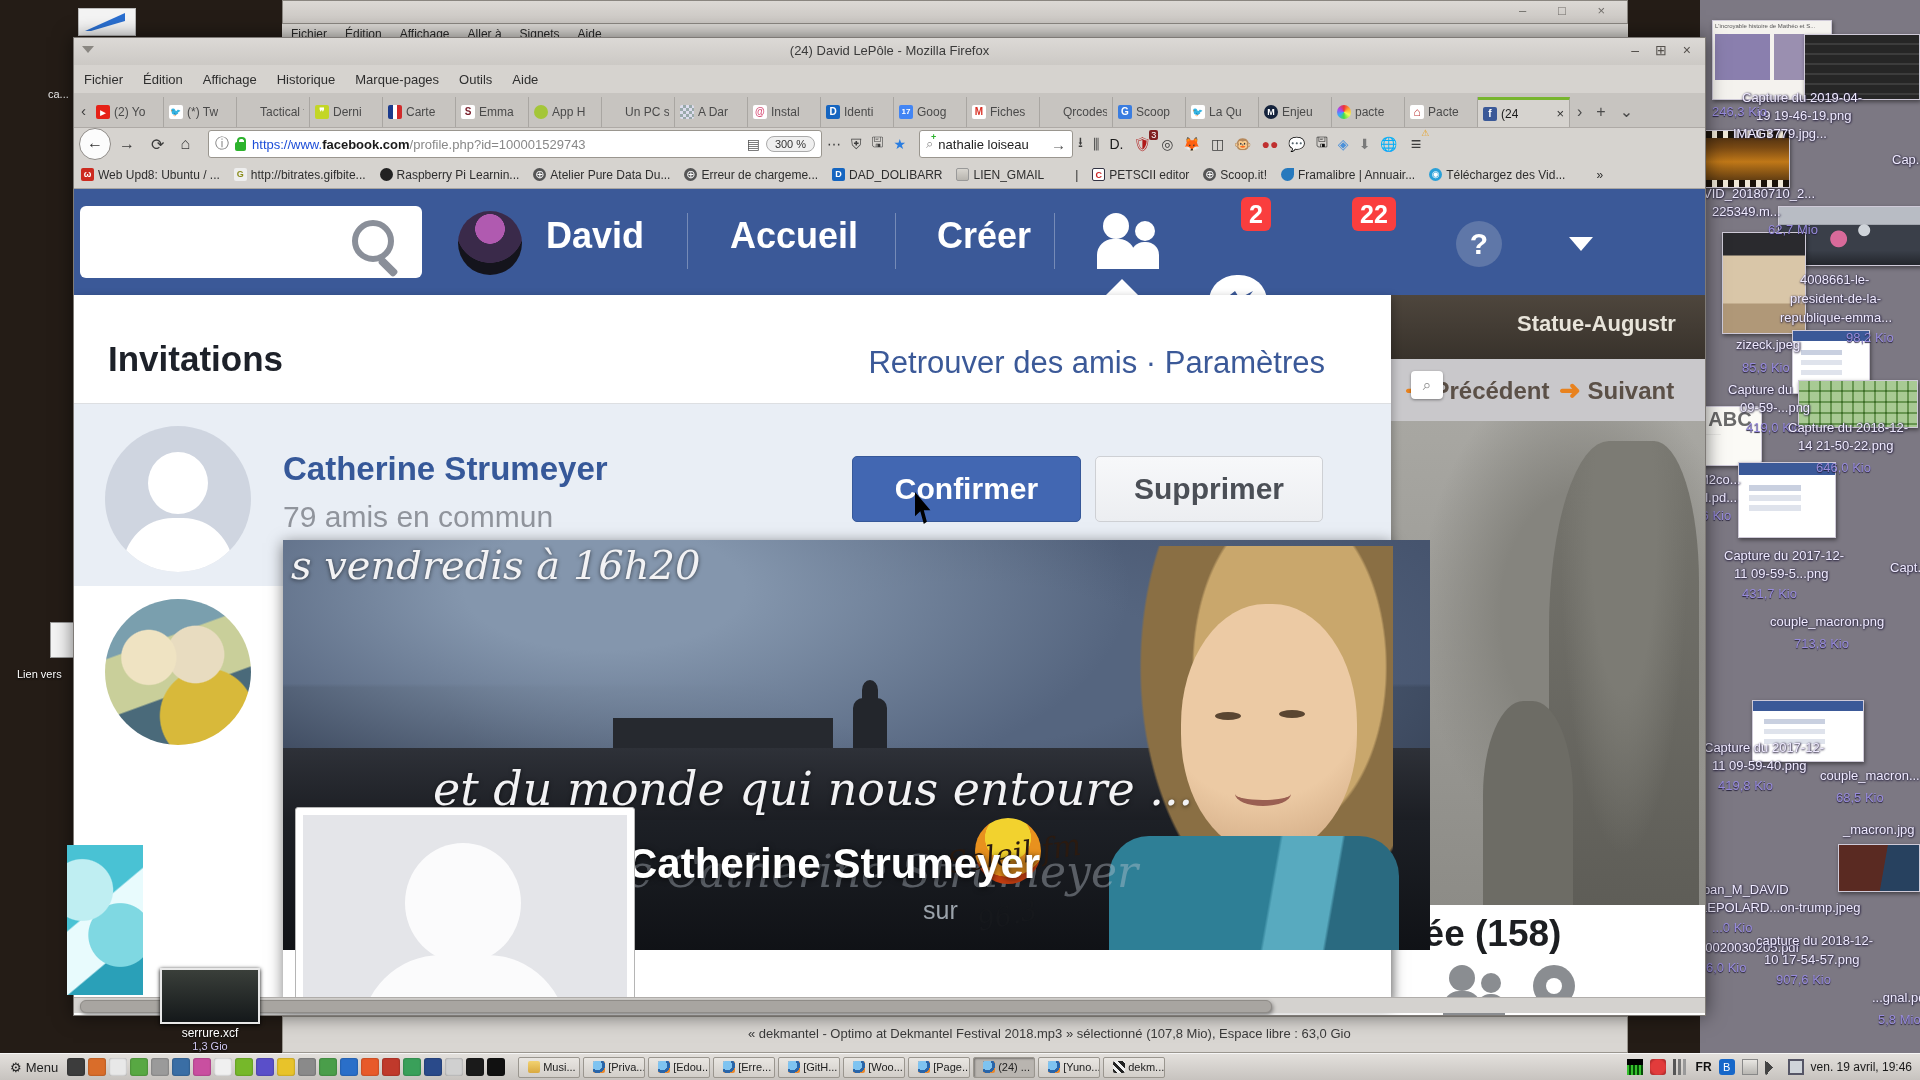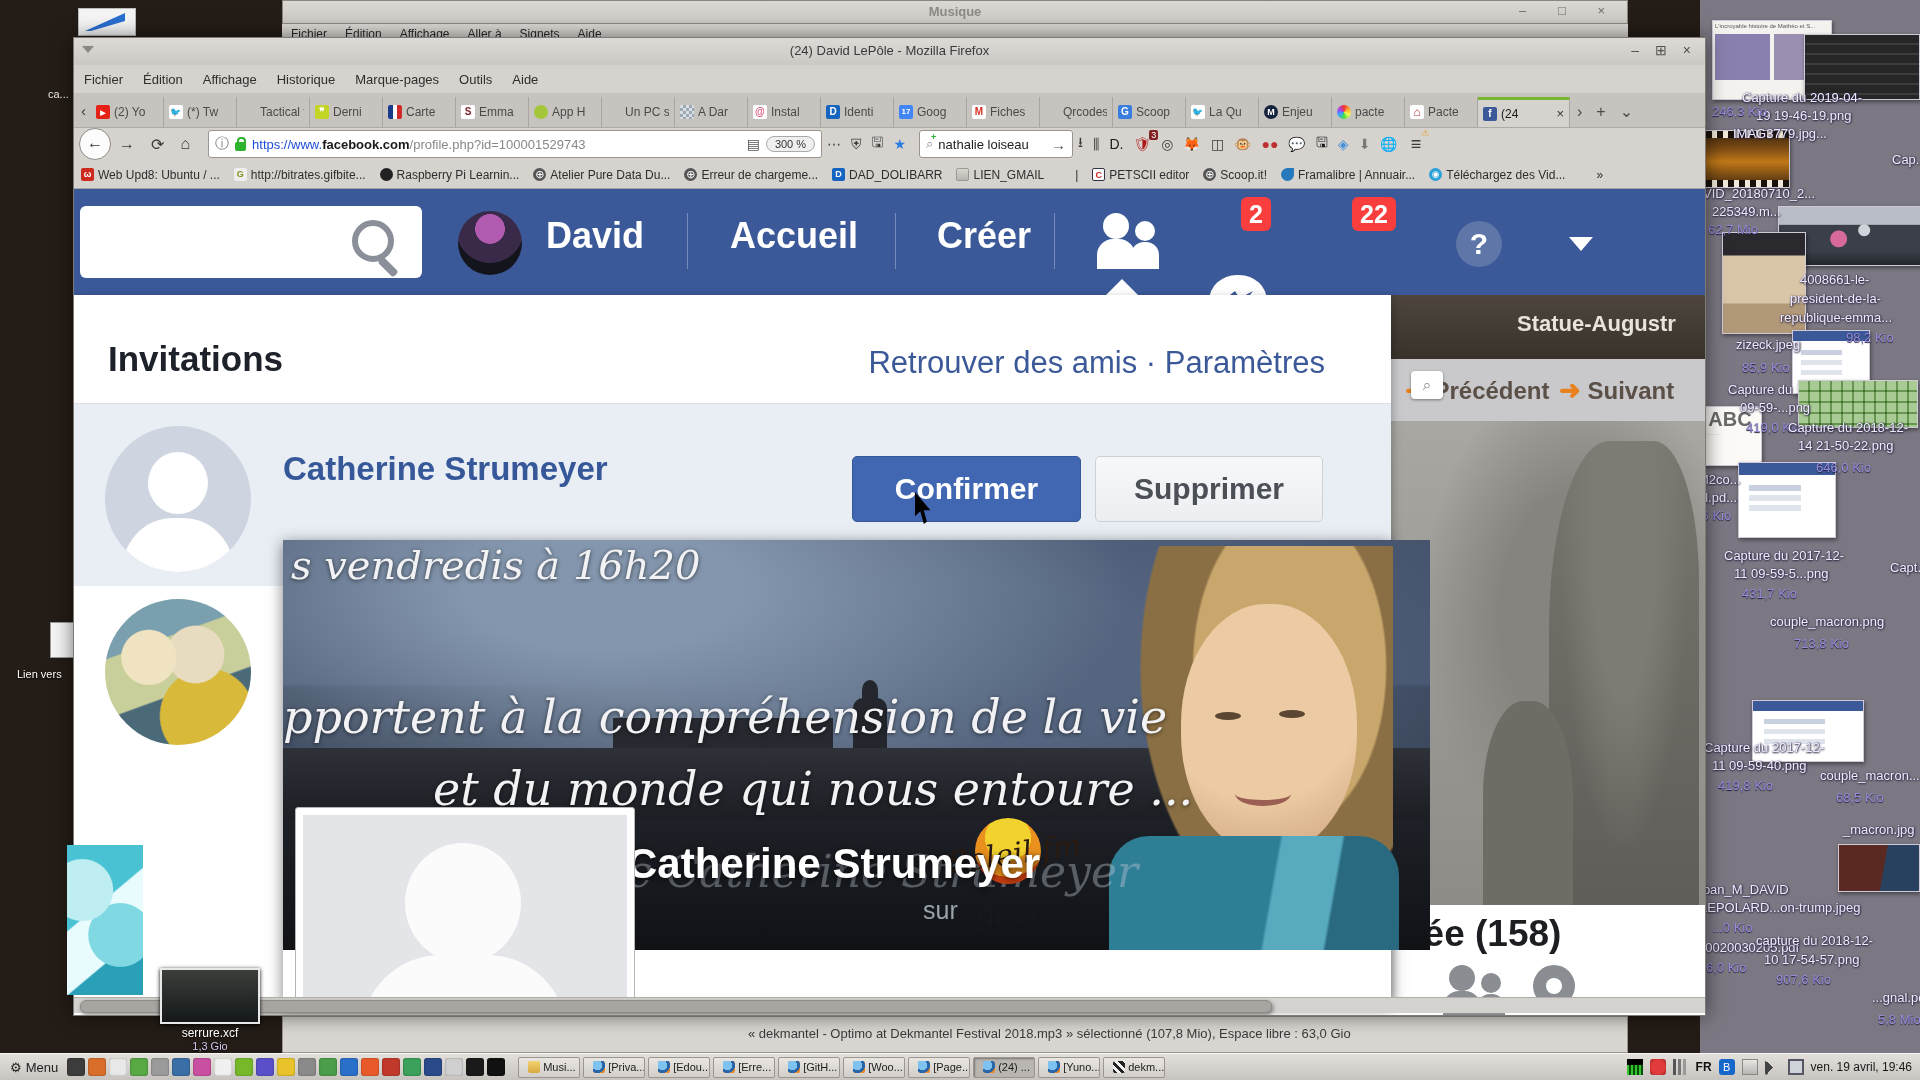--- a/index.html
+++ b/index.html
@@ -270,21 +270,21 @@
       <div class="ph"></div>
     </div>
     <div class="thumb t-shotdark" style="left: 1804px; top: 34px; width: 114px; height: 64px;"></div>
     <div class="dt-label" style="left: 1742px; top: 90px;">Capture du 2019-04-</div>
     <div class="dt-label" style="left: 1756px; top: 108px;">19 19-46-19.png</div>
     <div class="dt-size" style="left: 1712px; top: 104px;">246,3 Kio</div>
     <div class="dt-label" style="left: 1733px; top: 126px;">IMAG3779.jpg...</div>
     <div class="thumb t-film" style="left: 1700px; top: 130px; width: 88px; height: 56px;"></div>
     <div class="dt-label" style="left: 1703px; top: 186px;">VID_20180710_2...</div>
     <div class="dt-label" style="left: 1712px; top: 204px;">225349.m...</div>
-    <div class="dt-size" style="left: 1708px; top: 222px;">62,7 Mio</div>
+    <div class="dt-size" style="left: 1768px; top: 222px;">62,7 Mio</div>
     <div class="thumb t-crowd" style="left: 1778px; top: 206px; width: 142px; height: 58px;"></div>
     <div class="thumb t-man" style="left: 1722px; top: 232px; width: 82px; height: 100px;"></div>
     <div class="dt-label" style="left: 1800px; top: 272px;">4008661-le-</div>
     <div class="dt-label" style="left: 1790px; top: 291px;">president-de-la-</div>
     <div class="dt-label" style="left: 1780px; top: 310px;">republique-emma...</div>
     <div class="dt-size" style="left: 1818px; top: 330px; margin-left: 28px;">98,2 Kio</div>
     <div class="dt-label" style="left: 1736px; top: 337px;">zizeck.jpeg</div>
     <div class="dt-size" style="left: 1742px; top: 360px;">85,9 Kio</div>
     <div class="thumb t-fbshot" style="left: 1792px; top: 330px; width: 76px; height: 62px;"></div>
     <div class="dt-label" style="left: 1728px; top: 382px;">Capture du</div>
@@ -331,21 +331,20 @@
 <div id="lien-icon" class="abs"></div>
 <div id="lien-label" class="abs">Lien vers</div>
 <div id="cyan-art" class="abs"></div>
 <div id="serrure" class="abs">
   <div class="img"></div>
   <div class="lbl">serrure.xcf</div>
   <div class="sz">1,3 Gio</div>
 </div>
 
 <div id="musique-title" class="abs">
-  <div class="t">Musique</div>
   <div class="btns">–  □  ×</div>
 </div>
 <div id="musique-menu" class="abs"><span>Fichier</span><span>Édition</span><span>Affichage</span><span>Aller à</span><span>Signets</span><span>Aide</span></div>
 <div id="musique-status" class="abs">
   <div class="txt">« dekmantel - Optimo at Dekmantel Festival 2018.mp3 » sélectionné (107,8 Mio), Espace libre : 63,0 Gio</div>
 </div>
 
 <div id="firefox" class="abs">
   <div id="ff-titlebar">
     <div class="corner"></div>
@@ -596,20 +595,21 @@
     <div id="fb-panel">
       <div id="inv-title">Invitations</div>
       <div id="inv-links">Retrouver des amis · Paramètres</div>
       <div id="inv-sep"></div>
       <div id="inv-row1">
         <div class="inv-avatar">
             <div class="head"></div>
             <div class="body"></div>
           </div>
         <div id="inv-name">Catherine Strumeyer</div>
+        <div id="inv-mutual">79 amis en commun</div>
         <div class="btn-confirm">Confirmer</div>
         <div class="btn-delete">Supprimer</div>
       </div>
       <div id="inv-row2">
         <div class="inv-avatar2"></div>
       </div>
     </div>
 
     <div id="hovercard">
       <div id="hc-cover">
@@ -617,21 +617,20 @@
         <div class="tower"></div>
         <div class="town"></div>
         <div class="hc-dark"></div>
         <div class="face-hair"></div>
         <div class="face-skin"></div>
         <div class="face-eye" style="left:932px;top:172px;"></div>
         <div class="face-eye" style="left:996px;top:170px;"></div>
         <div class="face-mouth"></div>
         <div class="scarf"></div>
         <div class="hc-line" style="left:8px;top:2px;font-size:40px;">s vendredis à 16h20</div>
-        <div class="hc-line" style="left:0px;top:150px;font-size:46px;">pportent à la compréhension de la vie</div>
         <div class="hc-line" style="left:150px;top:222px;font-size:46px;">et du monde qui nous entoure ...</div>
         <div id="hc-ghost">ec Catherine Strumeyer</div>
         <div id="hc-logo"></div>
         <div id="hc-logotext">Soleil fm</div>
         <div id="hc-sur">sur</div>
         <div id="hc-freq">96.3</div>
         <div id="hc-name">Catherine Strumeyer</div>
       </div>
       <div id="hc-avatarbox">
         <div class="inner">

